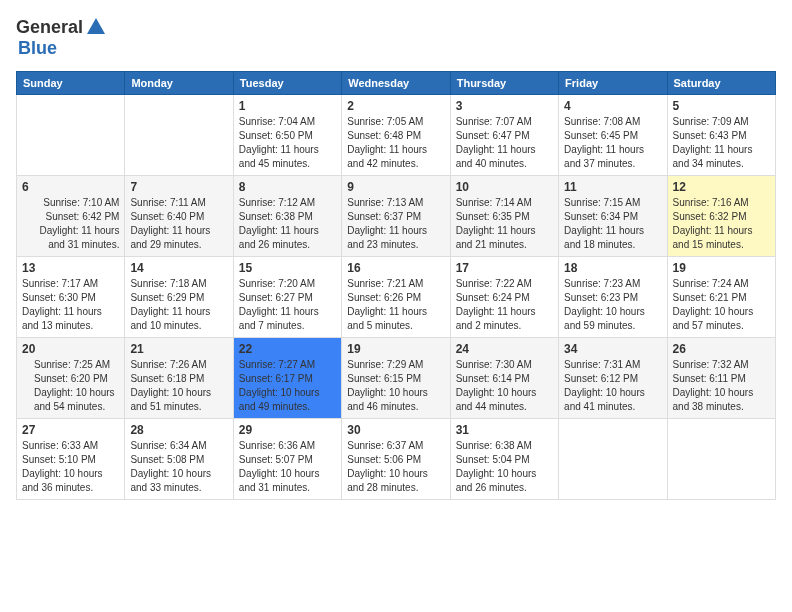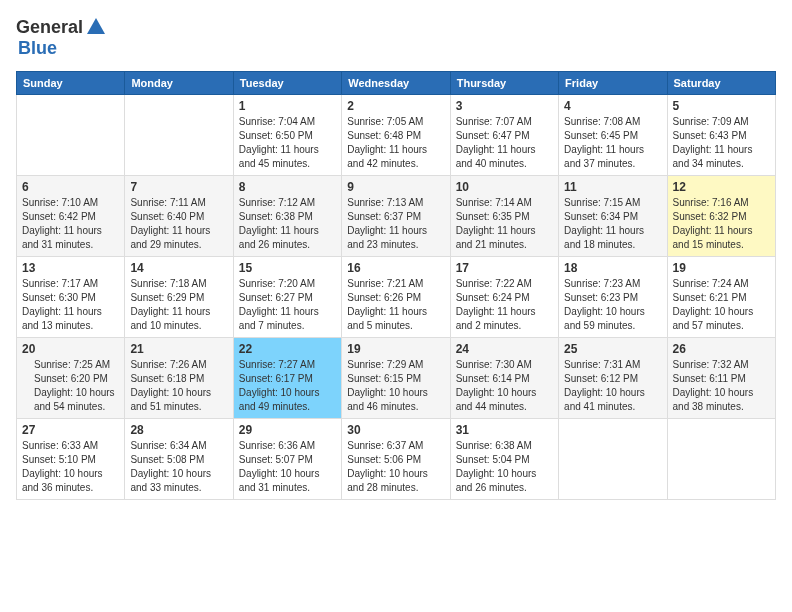--- a/index.html
+++ b/index.html
@@ -146,21 +146,21 @@
         <td>
           <span class="day-number">5</span>
           <div class="day-info" style="white-space: pre-line;">Sunrise: 7:09 AM
 Sunset: 6:43 PM
 Daylight: 11 hours and 34 minutes.</div>
         </td>
       </tr>
       <tr>
         <td style="background: rgb(245, 245, 245);">
           <span class="day-number">6</span>
-          <div class="day-info" style="white-space: pre-line;">Sunrise: 7:10 AM
+          <div class="day-info" style="white-space: pre-line; text-align: right;">Sunrise: 7:10 AM
 Sunset: 6:42 PM
 Daylight: 11 hours and 31 minutes.</div>
         </td>
         <td style="background: rgb(245, 245, 245);">
           <span class="day-number">7</span>
           <div class="day-info" style="white-space: pre-line;">Sunrise: 7:11 AM
 Sunset: 6:40 PM
 Daylight: 11 hours and 29 minutes.</div>
         </td>
         <td style="background: rgb(245, 245, 245);">
@@ -244,40 +244,40 @@
           <div class="day-info" style="white-space: pre-line; margin-left: 12px;">Sunrise: 7:25 AM
 Sunset: 6:20 PM
 Daylight: 10 hours and 54 minutes.</div>
         </td>
         <td style="background: rgb(245, 245, 245);">
           <span class="day-number">21</span>
           <div class="day-info" style="white-space: pre-line;">Sunrise: 7:26 AM
 Sunset: 6:18 PM
 Daylight: 10 hours and 51 minutes.</div>
         </td>
-        <td style="background: #7dd3fc;">
+        <td style="background: #3b82f6;">
           <span class="day-number">22</span>
           <div class="day-info" style="white-space: pre-line;">Sunrise: 7:27 AM
 Sunset: 6:17 PM
 Daylight: 10 hours and 49 minutes.</div>
         </td>
         <td style="background: rgb(245, 245, 245);">
           <span class="day-number">19</span>
           <div class="day-info" style="white-space: pre-line;">Sunrise: 7:29 AM
 Sunset: 6:15 PM
 Daylight: 10 hours and 46 minutes.</div>
         </td>
         <td style="background: rgb(245, 245, 245);">
           <span class="day-number">24</span>
           <div class="day-info" style="white-space: pre-line;">Sunrise: 7:30 AM
 Sunset: 6:14 PM
 Daylight: 10 hours and 44 minutes.</div>
         </td>
         <td style="background: rgb(245, 245, 245);">
-          <span class="day-number">25</span>
+          <span class="day-number">34</span>
           <div class="day-info" style="white-space: pre-line;">Sunrise: 7:31 AM
 Sunset: 6:12 PM
 Daylight: 10 hours and 41 minutes.</div>
         </td>
         <td style="background: rgb(245, 245, 245);">
           <span class="day-number">26</span>
           <div class="day-info" style="white-space: pre-line;">Sunrise: 7:32 AM
 Sunset: 6:11 PM
 Daylight: 10 hours and 38 minutes.</div>
         </td>

